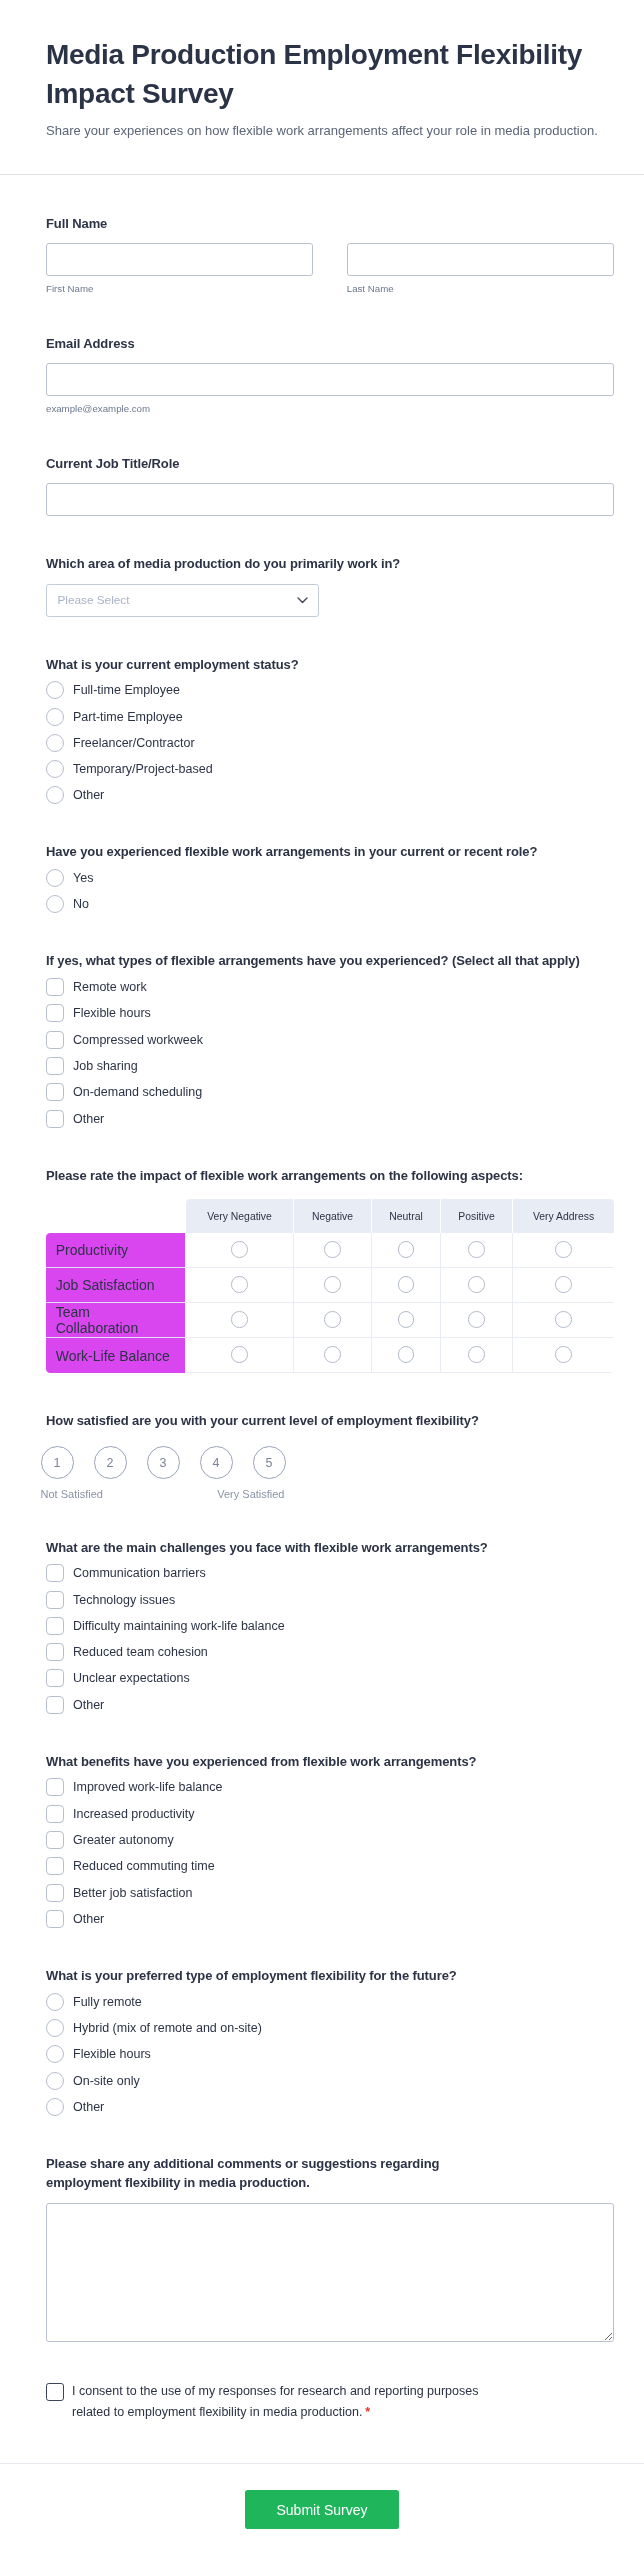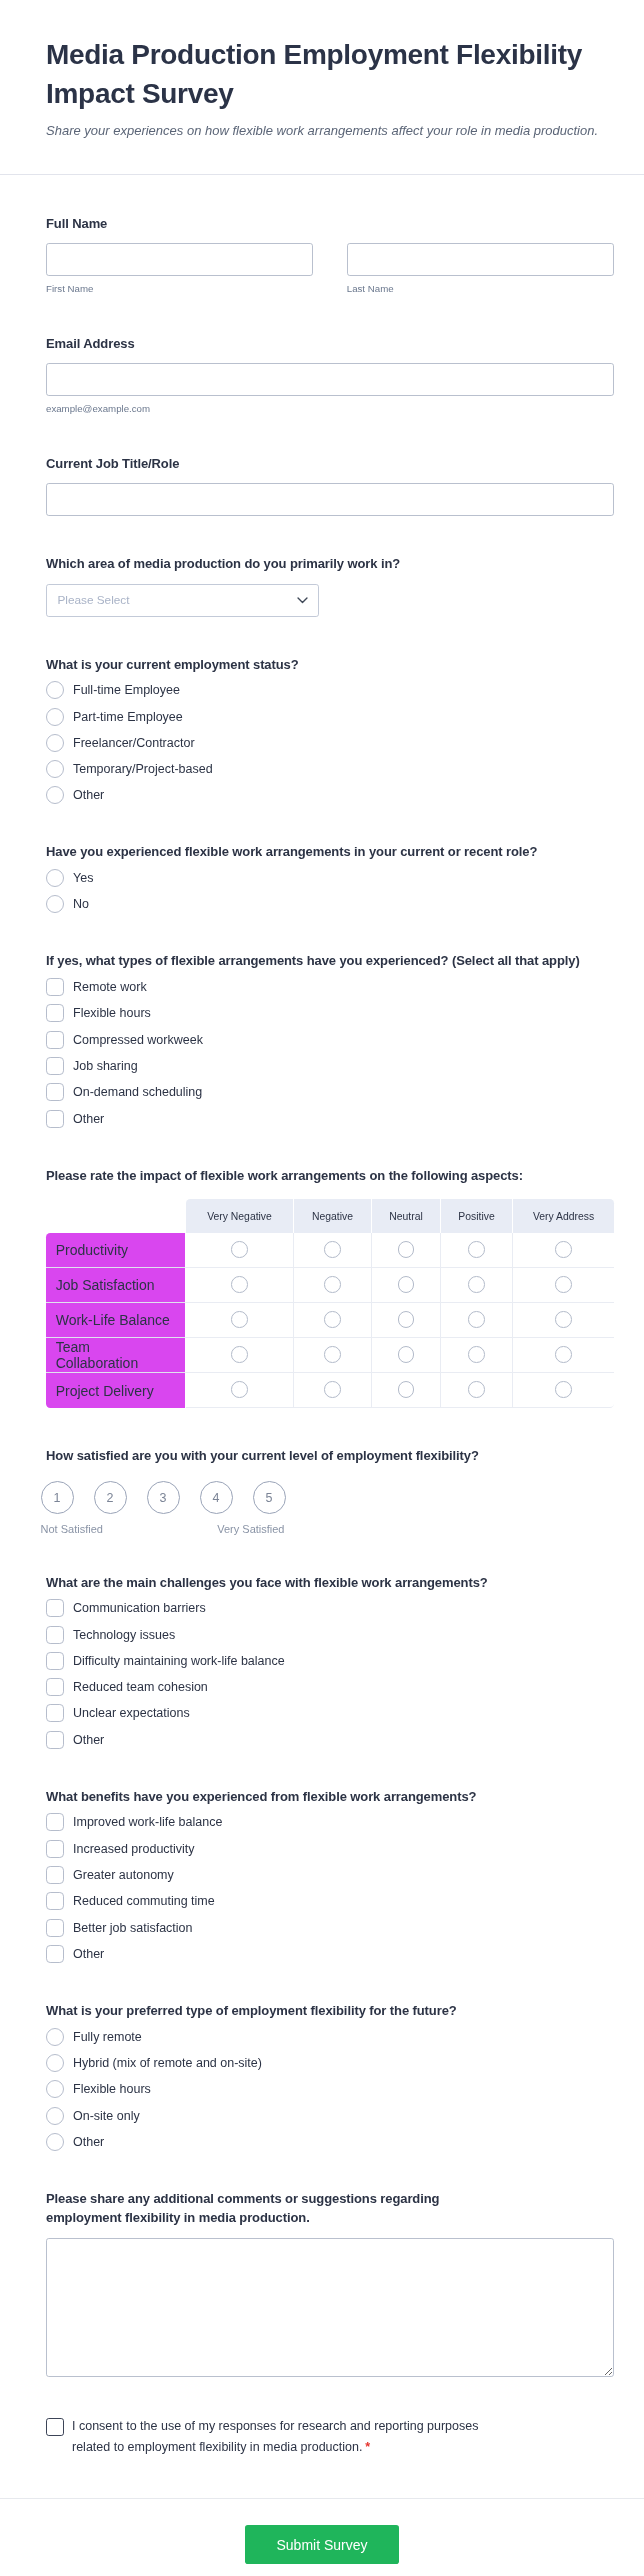--- a/index.html
+++ b/index.html
@@ -8,21 +8,21 @@
     font-family: "Liberation Sans", "DejaVu Sans", sans-serif;
     color: #2c3345;
     width: 644px;
     margin: 0 auto;
   }
   .page { width: 644px; min-height: 2576px; background: #fff; }
 
   
   .form-header { padding: 35px 30.5px 32px 46px; border-bottom: 0.7px solid #e2e4ec; }
   .form-title { font-size: 28px; line-height: 39px; font-weight: 700; color: #2b3347; letter-spacing: -0.3px; }
-  .form-subtitle { margin-top: 7px; font-size: 13px; line-height: 22px; color: #5b6577; max-width: 568px; font-style: italic; }
+  .form-subtitle { margin-top: 7px; font-size: 13px; line-height: 22px; color: #5b6577; max-width: 568px; }
 
   
   .content { padding: 40px 30.5px 0 46px; }
   .q { margin-bottom: 39px; }
   .q-label { font-size: 13px; line-height: 18.7px; font-weight: 700; color: #2c3345; letter-spacing: -0.1px; }
 
   .name-row { display: flex; gap: 34px; margin-top: 9.7px; }
   .name-row .field { flex: 1; }
 
   input[type="text"] {
@@ -263,37 +263,29 @@
             </tr>
             <tr>
               <th>Job Satisfaction</th>
               <td><span class="mradio"></span></td>
               <td><span class="mradio"></span></td>
               <td><span class="mradio"></span></td>
               <td><span class="mradio"></span></td>
               <td><span class="mradio"></span></td>
             </tr>
             <tr>
-              <th>Work-Life Balance</th>
+              <th>Team Collaboration</th>
               <td><span class="mradio"></span></td>
               <td><span class="mradio"></span></td>
               <td><span class="mradio"></span></td>
               <td><span class="mradio"></span></td>
               <td><span class="mradio"></span></td>
             </tr>
             <tr>
-              <th>Team Collaboration</th>
-              <td><span class="mradio"></span></td>
-              <td><span class="mradio"></span></td>
-              <td><span class="mradio"></span></td>
-              <td><span class="mradio"></span></td>
-              <td><span class="mradio"></span></td>
-            </tr>
-            <tr>
-              <th>Project Delivery</th>
+              <th>Work-Life Balance</th>
               <td><span class="mradio"></span></td>
               <td><span class="mradio"></span></td>
               <td><span class="mradio"></span></td>
               <td><span class="mradio"></span></td>
               <td><span class="mradio"></span></td>
             </tr>
           </tbody>
         </table>
     </section>
 

